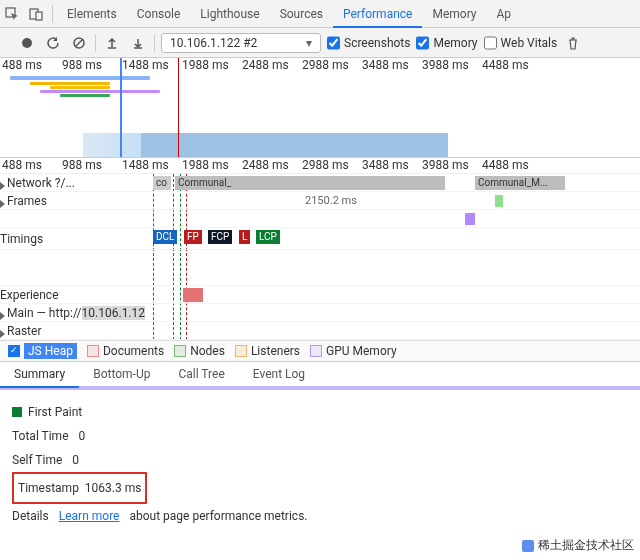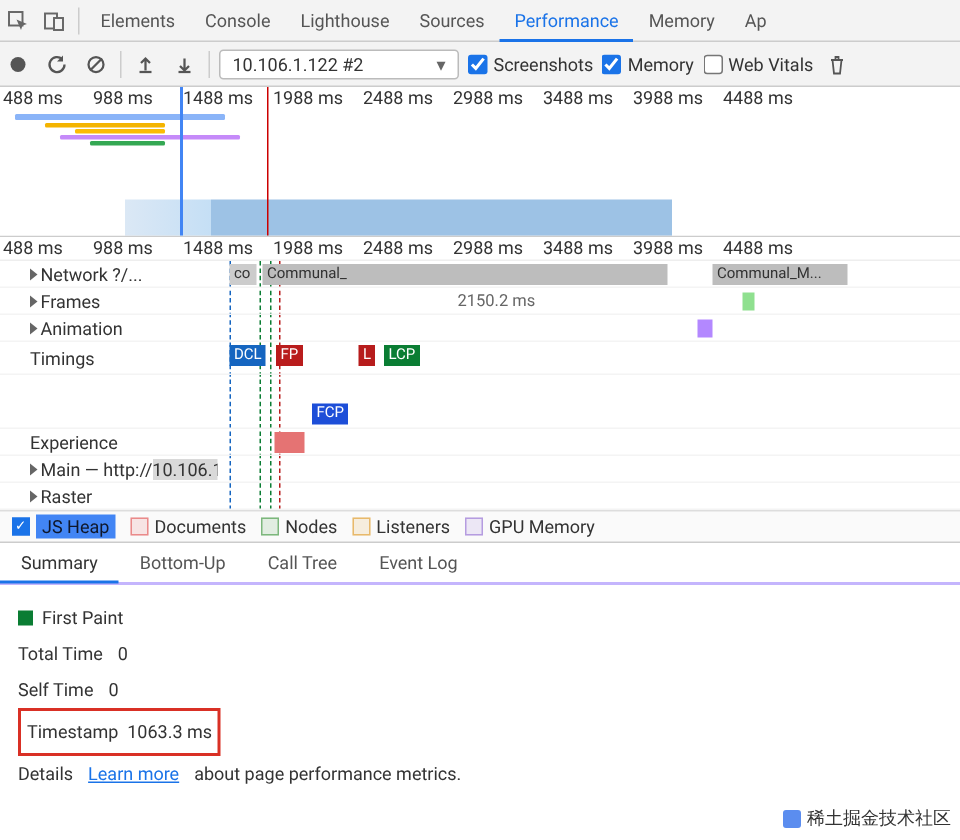--- a/index.html
+++ b/index.html
@@ -2,50 +2,50 @@
 <html><head>
 <meta charset="utf-8">
 <style>
 *{margin:0;padding:0;box-sizing:border-box;font-family:-apple-system,BlinkMacSystemFont,"Segoe UI",Roboto,sans-serif;font-size:12px;color:#333}
 body{background:#fff;width:640px;height:560px;overflow:hidden;position:relative}
 .tabbar{display:flex;align-items:center;height:28px;border-bottom:1px solid #ccc;background:#f3f3f3}
 .tabbar .icon{width:24px;height:28px;display:flex;align-items:center;justify-content:center;color:#666}
 .tabbar .tab{padding:0 10px;height:28px;line-height:28px;color:#555}
 .tabbar .tab.active{color:#1a73e8;border-bottom:2px solid #1a73e8}
 .tabbar .warn{color:#f29900;margin-right:4px}
-.toolbar{display:flex;align-items:center;height:30px;border-bottom:1px solid #ccc;background:#f3f3f3;padding:0 2px;gap:6px}
+.toolbar{display:flex;align-items:center;height:30px;border-bottom:1px solid #ccc;background:#f3f3f3;padding:0 17px;gap:6px}
 .toolbar .btn{width:20px;height:20px;display:flex;align-items:center;justify-content:center;color:#555;border-radius:3px}
 .toolbar .sep{width:1px;height:18px;background:#ccc}
 .toolbar .runbox{border:1px solid #bbb;border-radius:3px;padding:2px 8px;background:#fff;display:flex;align-items:center;gap:6px;width:160px;justify-content:space-between}
 .toolbar .runbox .dd{color:#666}
 .toolbar .chk{display:flex;gap:4px}
 .toolbar .chk input{accent-color:#1a73e8}
 .overview{position:relative;height:100px;border-bottom:1px solid #ccc}
 .overview .ruler{display:flex;height:16px;font-size:10px;color:#666}
 .overview .ruler div{flex:0 0 60px;text-align:left;padding-left:2px}
 .overview .tracks{position:absolute;top:16px;left:0;right:0;height:60px}
 .bar{position:absolute;height:4px;border-radius:1px}
 .cpuarea{position:absolute;bottom:0;left:0;right:0;height:24px;background:linear-gradient(to right,#fff 0%,#fff 13%,#dbe8f5 13%,#c5dff5 22%,#9dc2e5 22%,#9dc2e5 70%,#fff 70%)}
 .playhead{position:absolute;top:0;bottom:0;width:2px;background:#4285f4;left:120px}
 .marker-red{position:absolute;top:0;bottom:0;width:1px;background:#c00;left:178px}
 .ruler2{display:flex;height:16px;font-size:10px;color:#666;border-bottom:1px solid #eee}
 .ruler2 div{flex:0 0 60px;text-align:left;padding-left:2px}
 .tracks2{position:relative}
 .trackrow{display:flex;align-items:center;height:18px;border-bottom:1px solid #f4f4f4;position:relative}
-.trackrow .label{width:145px;padding-left:20px;display:flex;align-items:center;gap:2px;font-size:11px;color:#333;white-space:nowrap;overflow:hidden}
+.trackrow .label{width:145px;padding-left:0;display:flex;align-items:flex-end;gap:2px;font-size:11px;color:#333;white-space:nowrap;overflow:hidden}
 .trackrow .tri{display:inline-block;width:0;height:0;border-top:4px solid transparent;border-bottom:4px solid transparent;border-left:5px solid #666}
 .trackrow .content{position:absolute;left:145px;right:0;top:0;bottom:0}
 .tagbox{position:absolute;top:2px;height:14px;font-size:10px;color:#fff;padding:0 3px;line-height:14px}
 .memchecks{display:flex;align-items:center;gap:10px;height:22px;padding:0 8px;border-top:1px solid #ddd;border-bottom:1px solid #ccc;background:#fafafa}
 .memchecks .mc{display:flex;align-items:center;gap:4px;font-size:11px}
 .memchecks .sw{width:12px;height:12px;border:1px solid #888}
 .memchecks .mc.active .sw{background:#1a73e8;border-color:#1a73e8;position:relative}
 .memchecks .mc.active .sw:after{content:"✓";color:#fff;font-size:9px;position:absolute;left:1px;top:-1px}
-.memchecks .mc.active span{background:#4285f4;color:#0f172a;padding:1px 4px}
-.subtabs{display:flex;height:28px;border-bottom:2px solid #c4b5fd;align-items:center}
+.memchecks .mc.active span{background:#4285f4;color:#ffffff;padding:1px 4px}
+.subtabs{display:flex;height:28px;border-bottom:4px solid #c4b5fd;align-items:center}
 .subtabs .st{padding:0 14px;height:28px;line-height:28px;color:#555}
 .subtabs .st.active{color:#333;border-bottom:2px solid #1a73e8}
 .summary{padding:10px 12px;line-height:2}
 .summary .row{display:flex;gap:10px}
 .summary .fp{display:flex;align-items:center;gap:6px}
 .summary .fpsw{width:10px;height:10px;background:#0a7d33}
 .redbox{border:2px solid #d93025;display:inline-block;padding:2px 4px}
 .summary a{color:#1a73e8;text-decoration:underline}
 .watermark{position:absolute;right:6px;bottom:6px;color:#aaa;font-size:11px;display:flex;align-items:center;gap:4px}
 .watermark .logo{width:12px;height:12px;background:#5b8def;border-radius:2px}
@@ -190,36 +190,32 @@
     <div class="label">
         <span class="tri"></span>
         <span>Frames</span>
       </div>
     <div class="content">
         <span style="position:absolute;left:160px;top:2px;font-size:11px;color:#666">2150.2 ms</span>
         <div style="position:absolute;left:350px;top:3px;width:8px;height:12px;background:#8fe08f"></div>
       </div>
   </div>
   <div class="trackrow">
-    <div class="label">
-        <span class="tri"></span>
-        <span>Animation</span>
-      </div>
     <div class="content">
         <div style="position:absolute;left:320px;top:3px;width:10px;height:12px;background:#b388ff"></div>
       </div>
   </div>
   <div class="trackrow" style="height:22px">
     <div class="label">
         <span>Timings</span>
       </div>
     <div class="content" id="timing-tags">
         <div class="tagbox" style="left: 8px; background: rgb(21, 101, 192);">DCL</div>
         <div class="tagbox" style="left: 39px; background: #b91c1c;">FP</div>
-        <div class="tagbox" style="left: 63px; background: #1d4ed8; margin-top: 39px;">FCP</div>
+        <div class="tagbox" style="left: 63px; background: #0f172a;">FCP</div>
         <div class="tagbox" style="left: 94px; background: rgb(183, 28, 28);">L</div>
         <div class="tagbox" style="left: 111px; background: rgb(10, 125, 51);">LCP</div>
       </div>
   </div>
   <div class="trackrow" style="height:36px">
       <div class="label"></div>
       <div class="content"></div>
     </div>
   <div class="trackrow">
     <div class="label">

